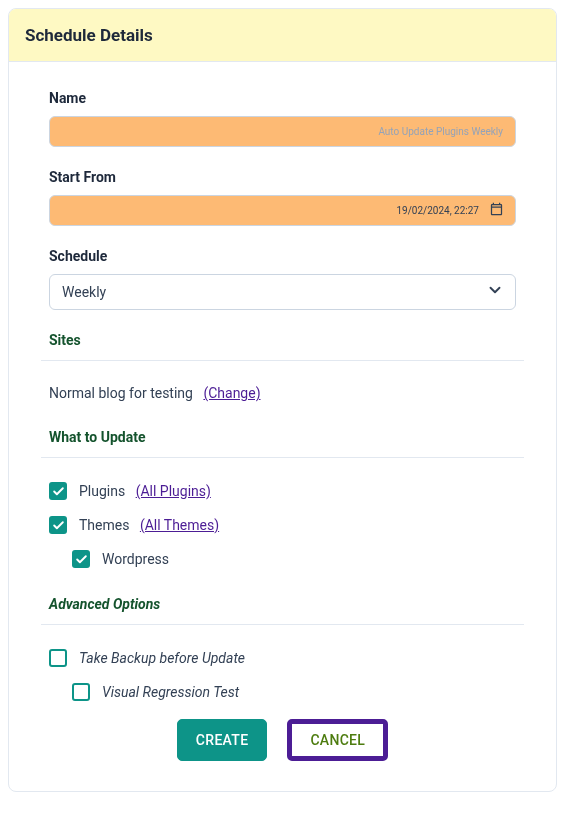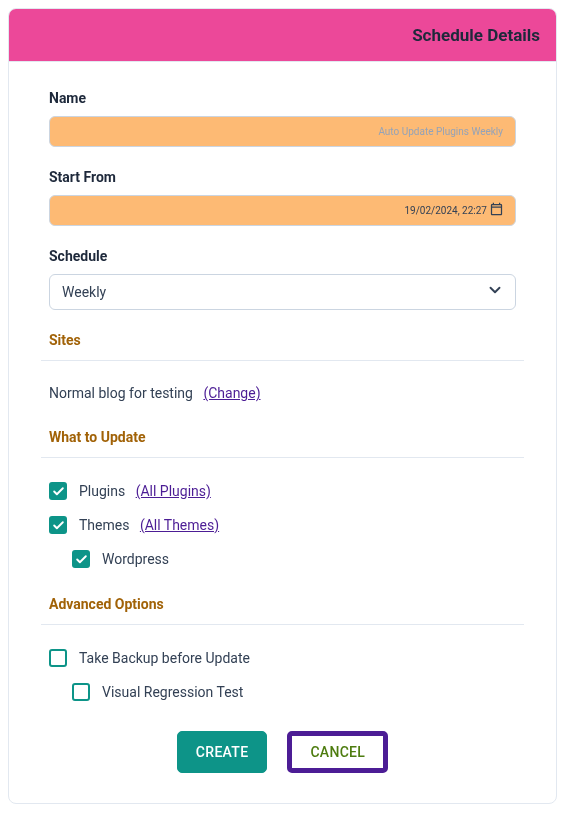--- a/index.html
+++ b/index.html
@@ -14,23 +14,23 @@
       height: 830px;
       padding: 8px;
     }
     .card {
       border: 1px solid #e2e8f0;
       border-radius: 8px;
       overflow: hidden;
       background: #ffffff;
     }
     .card-header {
-      background: #ec4899;
+      background: #fef9c3;
       padding: 16px;
-      text-align: right;
+      text-align: left;
       border-bottom: 1px solid #e2e8f0;
     }
     .card-header-title {
       font-size: 17px;
       font-weight: 700;
       color: #1e293b;
     }
     .card-body {
       padding: 28px 40px 30px 40px;
     }
@@ -56,21 +56,21 @@
       text-align: right;
     }
     .form-input::placeholder {
       color: #94a3b8;
     }
     .date-input-wrapper {
       position: relative;
       width: 100%;
     }
     .date-input-wrapper .form-input {
-      padding-right: 28px;
+      padding-right: 36px;
     }
     .date-icon {
       position: absolute;
       right: 12px;
       top: 50%;
       transform: translateY(-50%);
       pointer-events: none;
     }
     .select-wrapper {
       position: relative;
@@ -92,21 +92,21 @@
     .chevron-icon {
       position: absolute;
       right: 12px;
       top: 50%;
       transform: translateY(-50%);
       pointer-events: none;
     }
     .section-label {
       font-size: 14px;
       font-weight: 700;
-      color: #a16207;
+      color: #14532d;
       margin-bottom: 12px;
     }
     .divider {
       border: none;
       border-top: 1px solid #e2e8f0;
       margin: 0 -8px 24px -8px;
     }
     .sites-text {
       font-size: 14px;
       color: #334155;
@@ -148,21 +148,22 @@
       color: #334155;
       margin-left: 12px;
     }
     .update-section {
       margin-bottom: 28px;
     }
     .update-list {
       margin-bottom: 0;
     }
     .advanced-section {
-      margin-bottom: 30px;
+      margin-bottom: 18px;
+      font-style: italic;
     }
     .button-row {
       display: flex;
       justify-content: center;
       gap: 20px;
     }
     .btn {
       padding: 8px 18px;
       border-radius: 5px;
       font-size: 14px;

